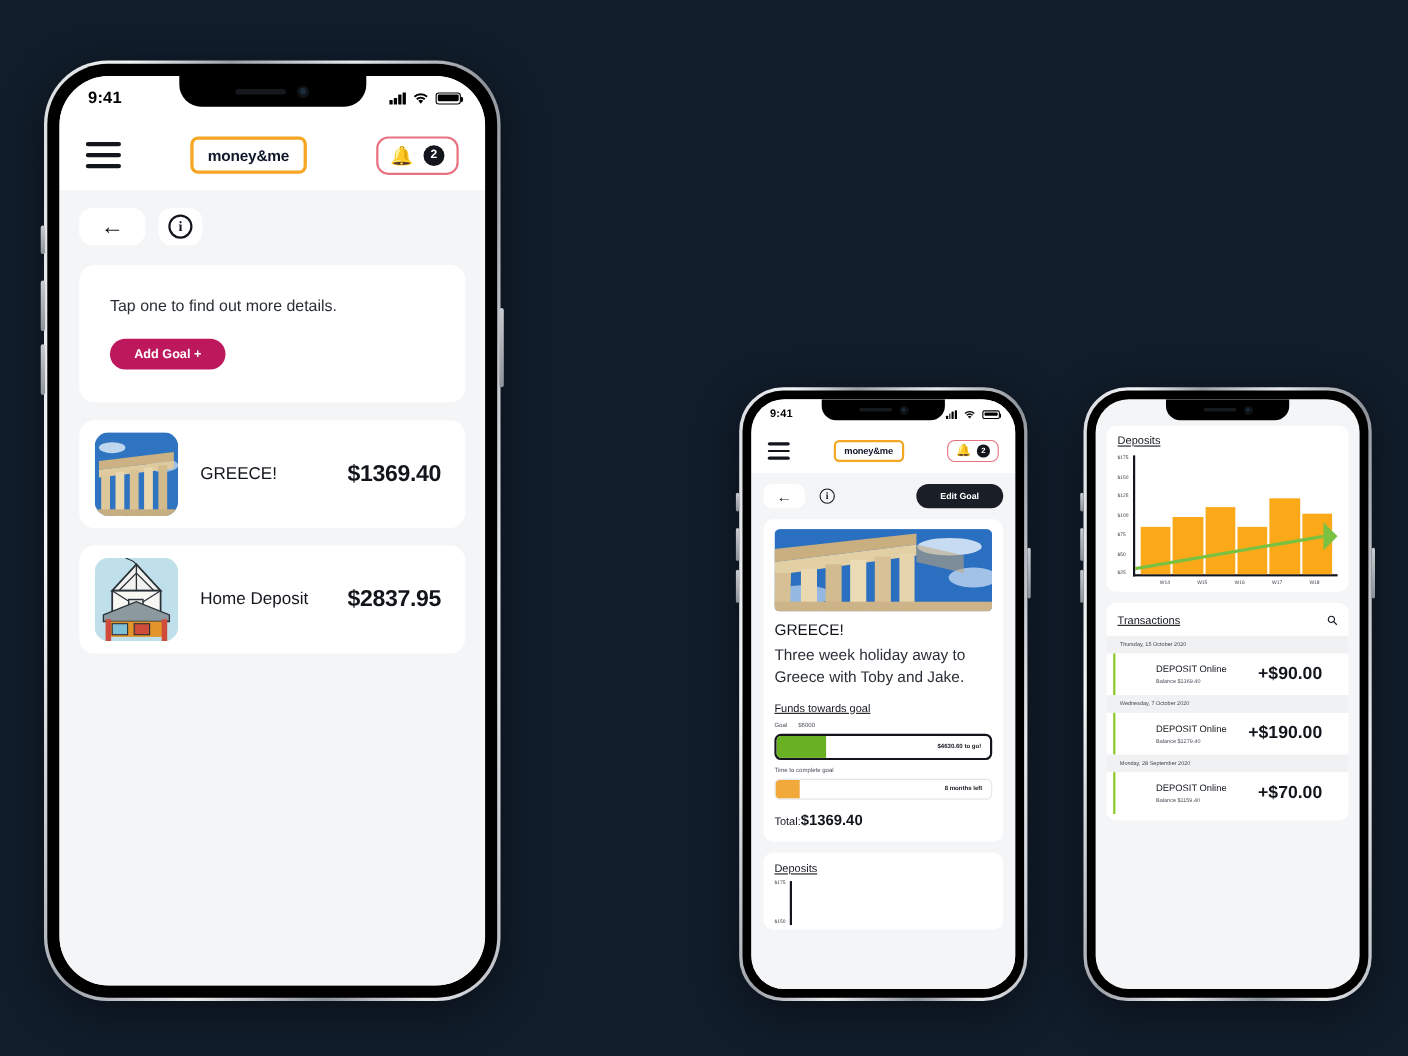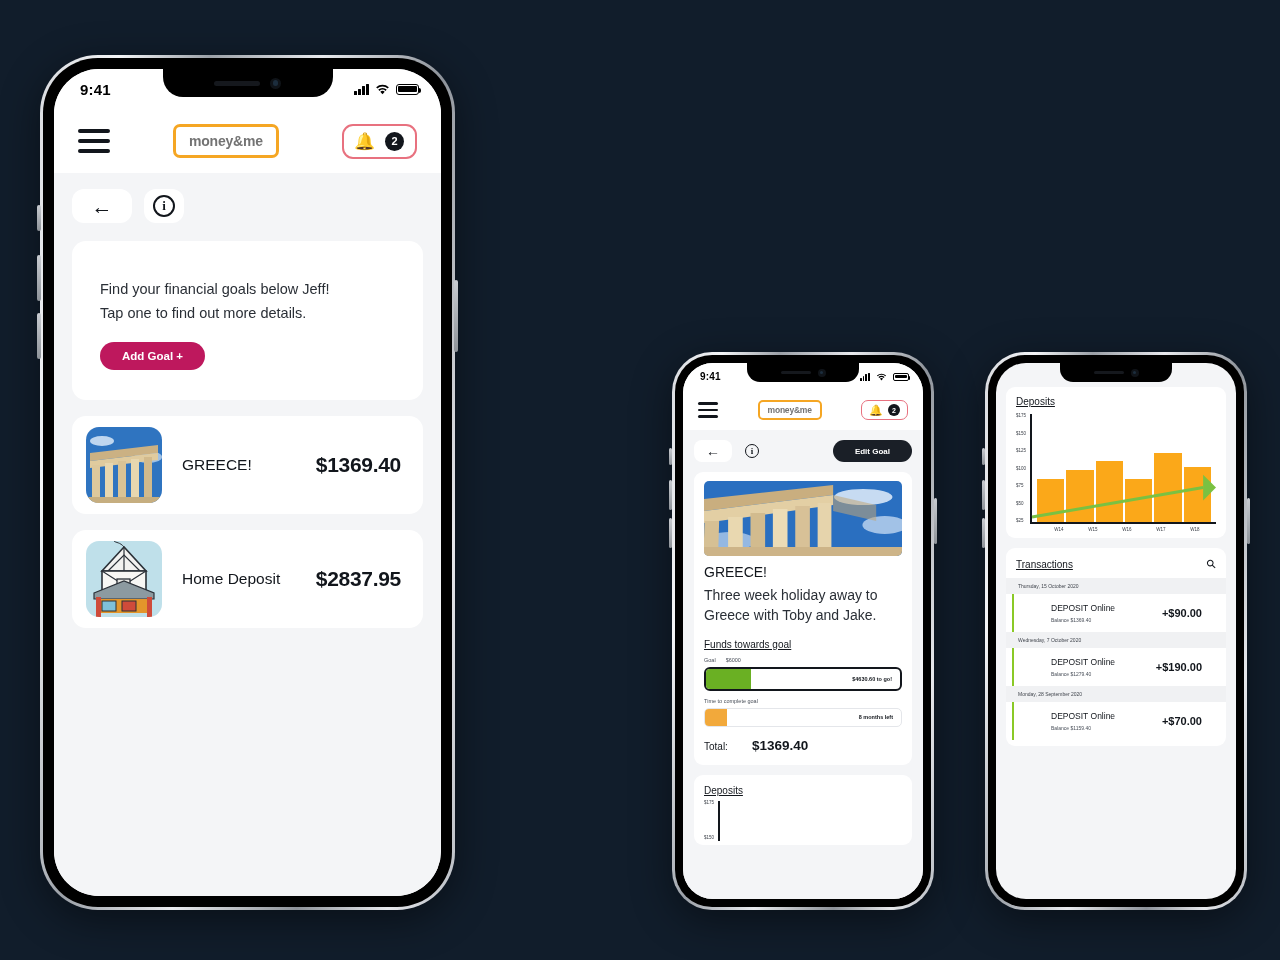--- a/index.html
+++ b/index.html
@@ -68,21 +68,21 @@
   .batt::before { content:""; position:absolute; right:-3.3px; top:3px; width:2px; height:5px; background:#000; border-radius:0 2px 2px 0;}
 
   .appbar {
     background: #fff; height: 64px; display: flex; align-items: center;
     justify-content: space-between; padding: 0 24px;
   }
   .burger { width: 32px; display: flex; flex-direction: column; gap: 6px; cursor: pointer; }
   .burger span { display: block; height: 4px; background: #12161c; border-radius: 2px; }
   .logo {
     border: 3px solid #f5a623; border-radius: 7px; background: #fff;
-    padding: 6px 13px; font-weight: 800; font-size: 14px; color: #737373;
+    padding: 6px 13px; font-weight: 800; font-size: 14px; color: #0f172a;
     letter-spacing: -.2px; white-space: nowrap;
   }
   .bellbox {
     border: 2.5px solid #e8717f; border-radius: 11px; background: #fff;
     padding: 6px 11px; display: flex; align-items: center; gap: 9px; cursor: pointer;
   }
   .bell { font-size: 17px; line-height: 1; color: #12161c; }
   .badge {
     width: 19px; height: 19px; border-radius: 50%; background: #12161c; color: #fff;
     font-size: 11px; font-weight: 700; display: flex; align-items: center; justify-content: center;
@@ -160,21 +160,21 @@
     margin-top: 4px; height: 24px; border: 2px solid #12161c; border-radius: 6px;
     background: #fff; overflow: hidden; position: relative; display: flex; align-items: center;
   }
   .prog-fill { height: 100%; background: #6ab023; }
   .prog-text { position: absolute; right: 8px; font-size: 5.5px; color: #12161c; font-weight: 600; }
   .prog-outer2 {
     margin-top: 4px; height: 19px; border-radius: 5px; background: #fff;
     border: 1px solid #e4e6ea; overflow: hidden; position: relative; display: flex; align-items: center;
   }
   .prog-fill2 { height: 100%; background: #f2a93b; }
-  .total-row { margin-top: 11px; display: flex; align-items: baseline; gap: 24px; }
+  .total-row { margin-top: 11px; display: flex; align-items: baseline; gap: 0; }
   .total-lbl { font-size: 10px; color: #12161c; }
   .total-val { font-size: 13.5px; font-weight: 800; color: #12161c; }
   .dep-card { background: #fff; border-radius: 9px; padding: 10px 10px 0; margin-top: 10px; height: 70px; overflow: hidden; }
 
   
   #phone3 { left: 985px; top: 352px; width: 262px; height: 558px; }
   #phone3 .frame { border-radius: 40px; }
   #phone3 .body { border-radius: 37px; padding: 8px; }
   #phone3 .screen { inset: 8px; border-radius: 30px; background: #f4f5f7; }
   #phone3 .notch { width: 112px; height: 19px; border-radius: 0 0 13px 13px; gap: 7px; }
@@ -195,21 +195,21 @@
 
   .tx-card { background: #fff; border-radius: 9px; margin-top: 10px; padding: 9px 0 6px; }
   .tx-head { display: flex; align-items: center; justify-content: space-between; padding: 0 10px 7px; }
   .tx-title { font-size: 10px; color: #12161c; text-decoration: underline; }
   .search-icon { font-size: 12px; color: #12161c; transform: rotate(-45deg); }
   .tx-date { background: #f0f1f3; font-size: 5px; color: #40454d; padding: 5px 12px; }
   .tx-item { display: flex; align-items: center; border-left: 2.5px solid #8ac926; padding: 9px 12px 9px 0; margin-left: 6px; }
   .tx-info { flex: 1; padding-left: 37px; }
   .tx-name { font-size: 8.5px; color: #12161c; }
   .tx-bal { font-size: 5px; color: #4a505a; margin-top: 4px; }
-  .tx-amt { font-size: 11px; font-weight: 800; color: #12161c; padding-right: 12px; }
+  .tx-amt { font-size: 16px; font-weight: 800; color: #12161c; padding-right: 12px; }
 
   
   .parthenon { width: 100%; height: 100%; display: block; }
   .house { width: 100%; height: 100%; display: block; }
 </style>
 </head>
 <body>
 
 <div class="stage">
 
@@ -262,21 +262,20 @@
           <div class="toolrow">
             <div class="pillbtn">
                 <span class="arrow-l">←</span>
               </div>
             <div class="pillbtn" style="min-width:40px">
                 <span class="circle-i">i</span>
               </div>
           </div>
 
           <div class="card card-hero">
-            <div class="sub">Find your financial goals below Jeff!</div>
             <div class="sub" style="margin-top:2px">Tap one to find out more details.</div>
             <button class="dark-btn">Add Goal +</button>
           </div>
 
           <div class="goal-row">
             <div class="thumb">
               <svg class="parthenon" viewBox="0 0 76 76" preserveAspectRatio="none">
                 <rect width="76" height="76" fill="#2f74c0"></rect>
                 <ellipse cx="16" cy="14" rx="12" ry="5" fill="#d8e8f7" opacity=".85"></ellipse>
                 <ellipse cx="62" cy="30" rx="14" ry="6" fill="#cfe2f5" opacity=".7"></ellipse>

